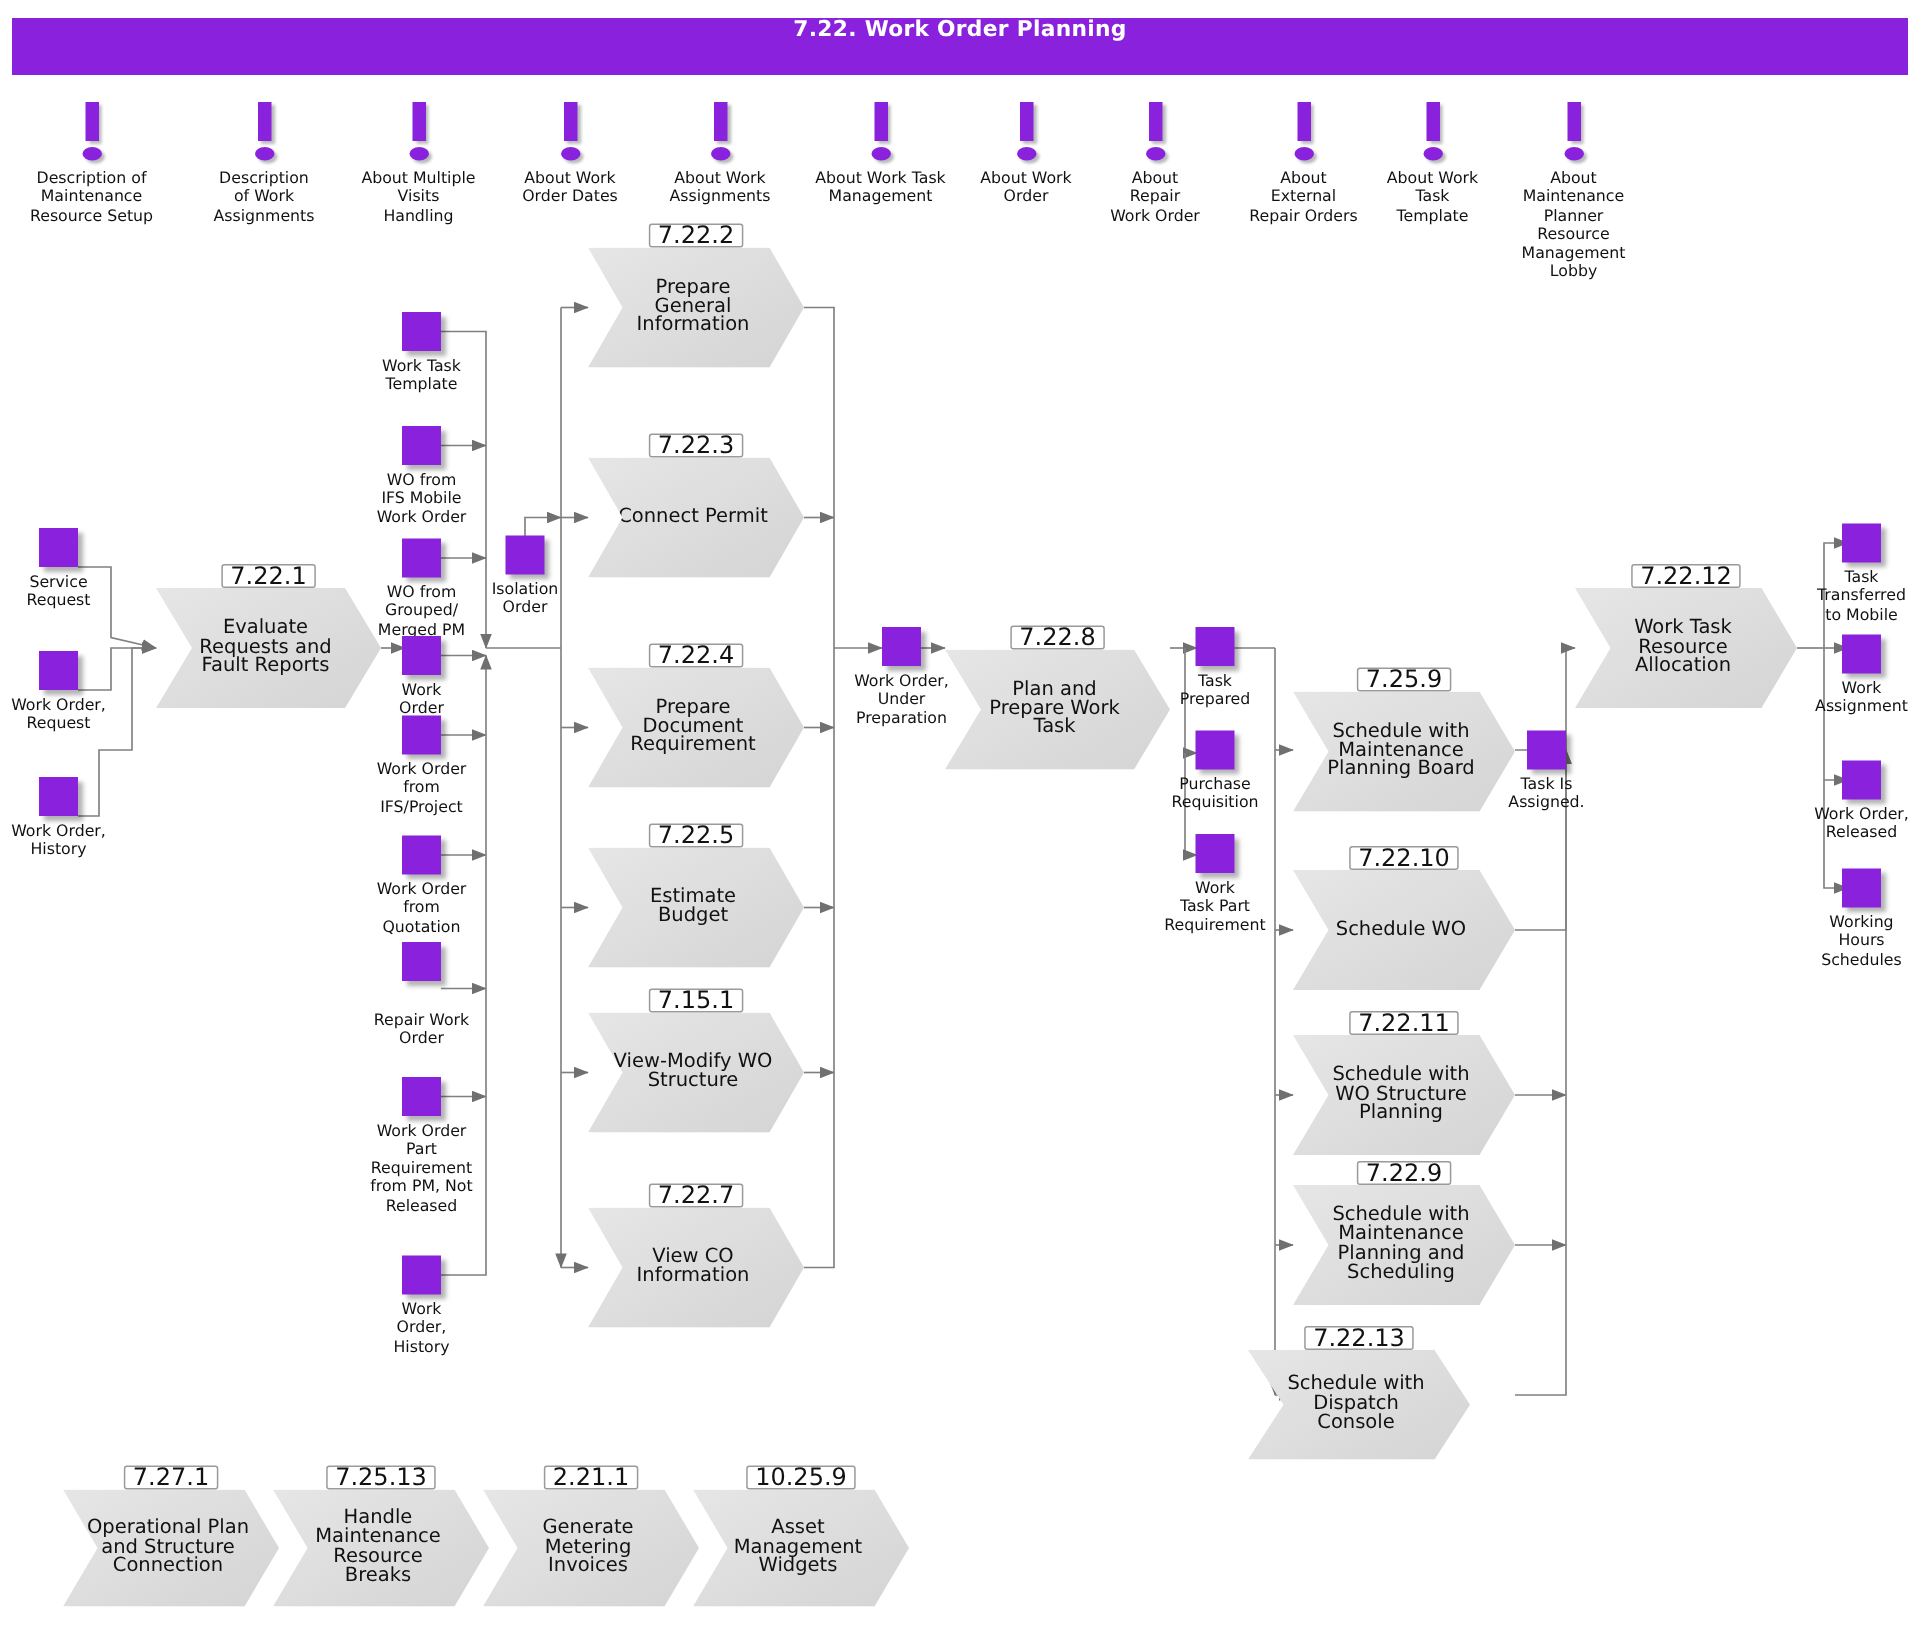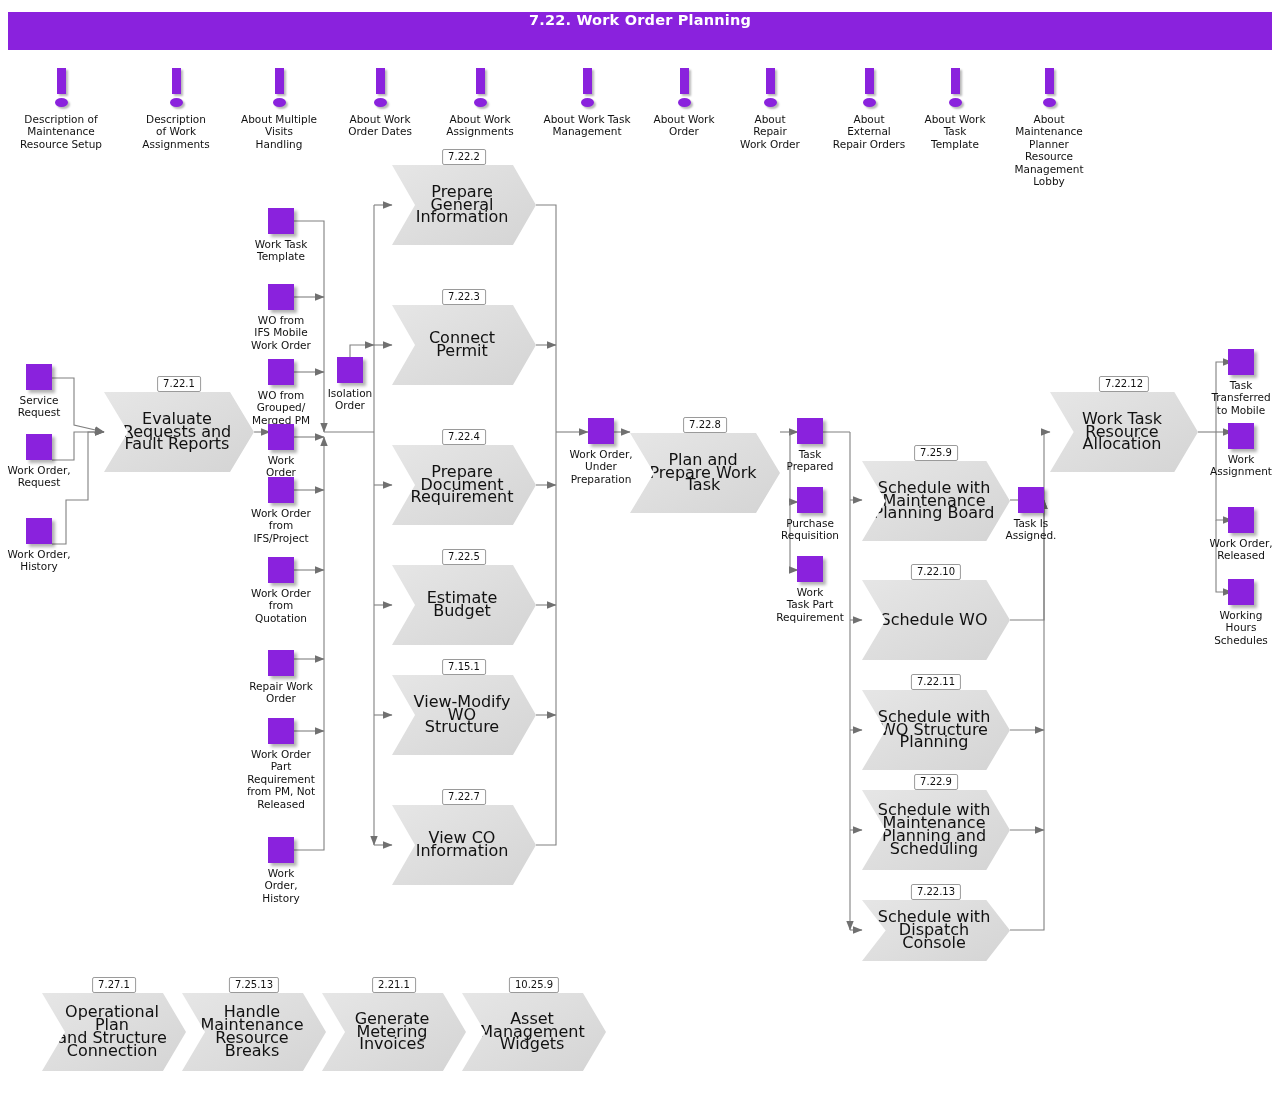--- a/index.html
+++ b/index.html
@@ -52,32 +52,32 @@
   .data-label{
     margin-top:4px;text-align:center;font-size:10.5px;line-height:12.4px;
     color:#111;white-space:pre-line;
   }
 
   
   .proc{position:absolute;}
   .proc .badge{
     position:absolute;left:50%;transform:translateX(-50%);top:-16px;
     background:#ffffff;border:1px solid #9a9a9a;border-radius:2px;
-    font-size:10px;line-height:12px;padding:1px 5px;color:#111;
+    font-size:16px;line-height:12px;padding:1px 5px;color:#111;
     white-space:nowrap;z-index:4;
   }
   .proc .chev{
     position:relative;width:100%;height:100%;
     background:linear-gradient(150deg,#e6e6e6 0%,#dedede 45%,#d4d4d4 100%);
     clip-path:polygon(0% 0%, 84% 0%, 100% 50%, 84% 100%, 0% 100%, 16% 50%);
     filter:drop-shadow(3px 3px 2px rgba(0,0,0,.22));
     display:flex;align-items:center;justify-content:center;
   }
   .proc .ptext{
-    text-align:center;font-size:16px;line-height:12.8px;color:#111;
+    text-align:center;font-size:13px;line-height:12.8px;color:#111;
     white-space:pre-line;padding-left:10px;padding-right:14px;
   }
 
   
   .support-box{
     position:absolute;left:24px;top:931px;width:596px;height:156px;
     border:1px solid #000;background:#fff;
   }
   .support-title{
     position:absolute;left:14px;top:12px;font-size:10.5px;color:#111;
@@ -248,21 +248,21 @@
         <div class="info-label">About
 Maintenance
 Planner
 Resource
 Management
 Lobby</div>
       </div>
     </div>
 
   <div id="data-objects">
-      <div class="data-obj" style="left: 9px; top: 364px; width: 60px; justify-content: center;">
+      <div class="data-obj" style="left: 9px; top: 352px; width: 60px; justify-content: center;">
         <div class="data-sq"></div>
         <div class="data-label">Service
 Request</div>
       </div>
       <div class="data-obj" style="left: 5px; top: 434px; width: 68px;">
         <div class="data-sq"></div>
         <div class="data-label">Work Order,
 Request</div>
       </div>
       <div class="data-obj" style="left: 5px; top: 518px; width: 68px;">
@@ -297,21 +297,21 @@
         <div class="data-label">Work Order
 from
 IFS/Project</div>
       </div>
       <div class="data-obj" style="left: 244px; top: 557px; width: 74px;">
         <div class="data-sq"></div>
         <div class="data-label">Work Order
 from
 Quotation</div>
       </div>
-      <div class="data-obj" style="left: 242px; top: 650px; width: 78px;">
+      <div class="data-obj" style="left: 242px; top: 628px; width: 78px; gap: 16px;">
         <div class="data-sq"></div>
         <div class="data-label">Repair Work
 Order</div>
       </div>
       <div class="data-obj" style="left: 240px; top: 718px; width: 82px;">
         <div class="data-sq"></div>
         <div class="data-label">Work Order
 Part
 Requirement
 from PM, Not
@@ -463,21 +463,21 @@
       </div>
       <div class="proc" style="left: 862px; top: 790px; width: 148px; height: 80px;">
         <div class="badge">7.22.9</div>
         <div class="chev">
           <div class="ptext">Schedule with
 Maintenance
 Planning and
 Scheduling</div>
         </div>
       </div>
-      <div class="proc" style="left: 862px; top: 900px; width: 148px; height: 61px;">
+      <div class="proc" style="left: 832px; top: 900px; width: 148px; height: 73px;">
         <div class="badge">7.22.13</div>
         <div class="chev">
           <div class="ptext">Schedule with
 Dispatch
 Console</div>
         </div>
       </div>
       <div class="proc" style="left: 1050px; top: 392px; width: 148px; height: 80px;">
         <div class="badge">7.22.12</div>
         <div class="chev">

